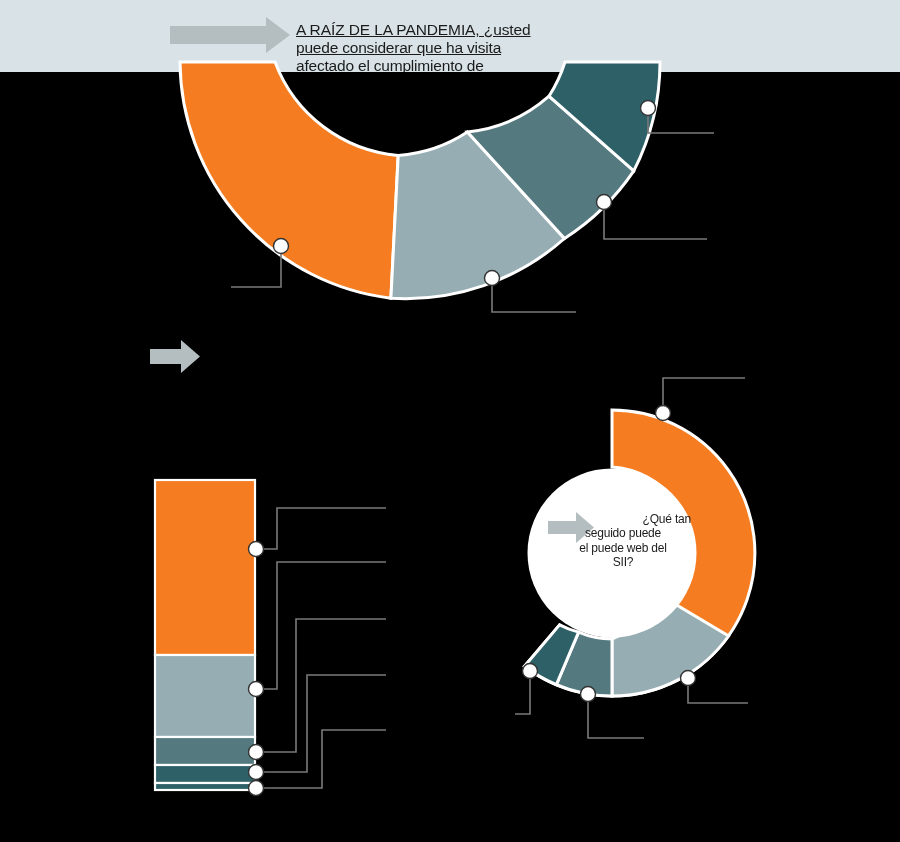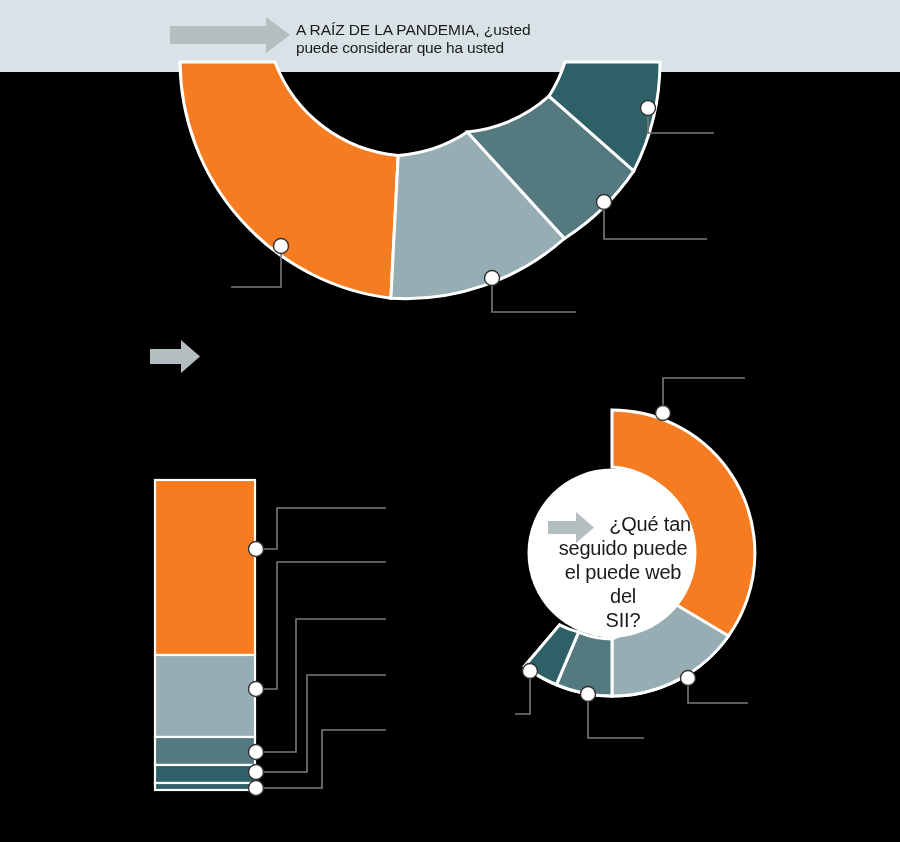--- a/index.html
+++ b/index.html
@@ -47,21 +47,21 @@
     top: 21px;
     width: 252px;
     font-size: 15.5px;
     text-align: left;
   }
   #q1-text .l1 { letter-spacing: -0.1px; }
   #q2-text {
     left: 553px;
     top: 512px;
     width: 140px;
-    font-size: 20px;
+    font-size: 12px;
     text-align: center;
     line-height: 1.2;
   }
   #q2-text .first-line { display: block; text-align: right; padding-right: 2px;}
 </style>
 </head>
 <body>
 
 <div id="stage">
 
@@ -148,23 +148,24 @@
     <g>
       <path fill="#b4bec1" d="M 170 26 L 266 26 L 266 17 L 290 35 L 266 53 L 266 44 L 170 44 Z"></path>
     </g>
 
     <g>
       <path fill="#b4bec1" d="M 548 521 L 576 521 L 576 512 L 594 527.5 L 576 543 L 576 534 L 548 534 Z"></path>
     </g>
 
   </svg>
 
-  <div class="q-text" id="q1-text" style="z-index: 4;">
+  <div class="q-text" id="q1-text" style="z-index: 4; text-decoration: underline;">
     <div class="l1">A RAÍZ DE LA PANDEMIA, ¿usted</div>
-    <div>puede considerar que ha usted</div>
+    <div>puede considerar que ha visita</div>
+    <div>afectado el cumplimiento de</div>
   </div>
 
   <div class="q-text" id="q2-text" style="z-index: 7;">
     <div class="first-line">¿Qué tan</div>
     <div>seguido puede</div>
     <div>el puede web del</div>
     <div>SII?</div>
   </div>
 
   <svg class="layer" viewBox="0 0 900 842" style="pointer-events:none;">

